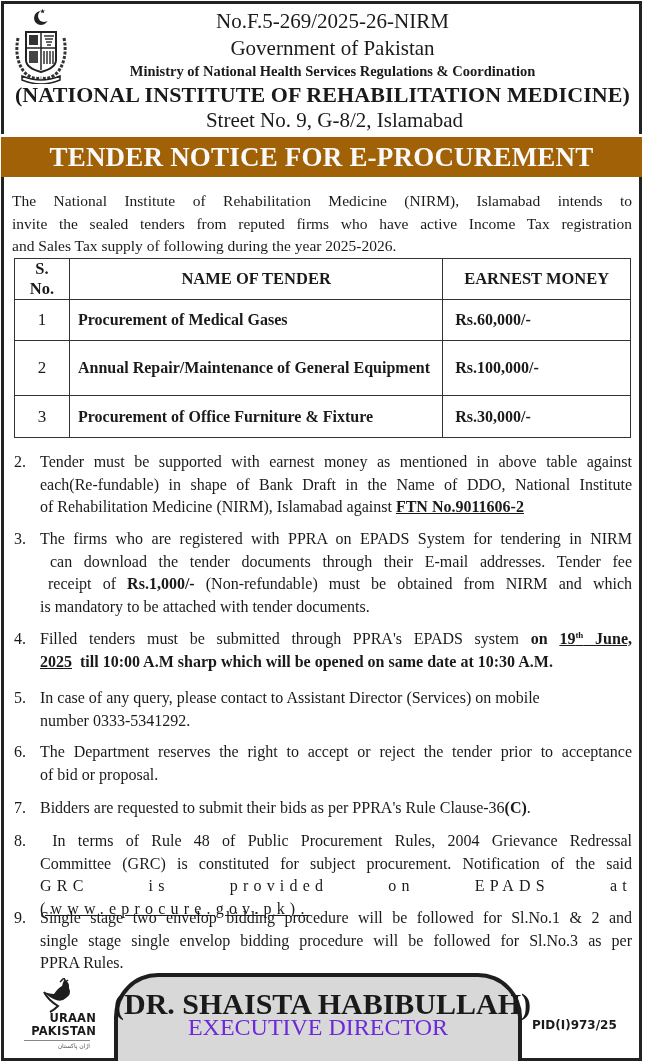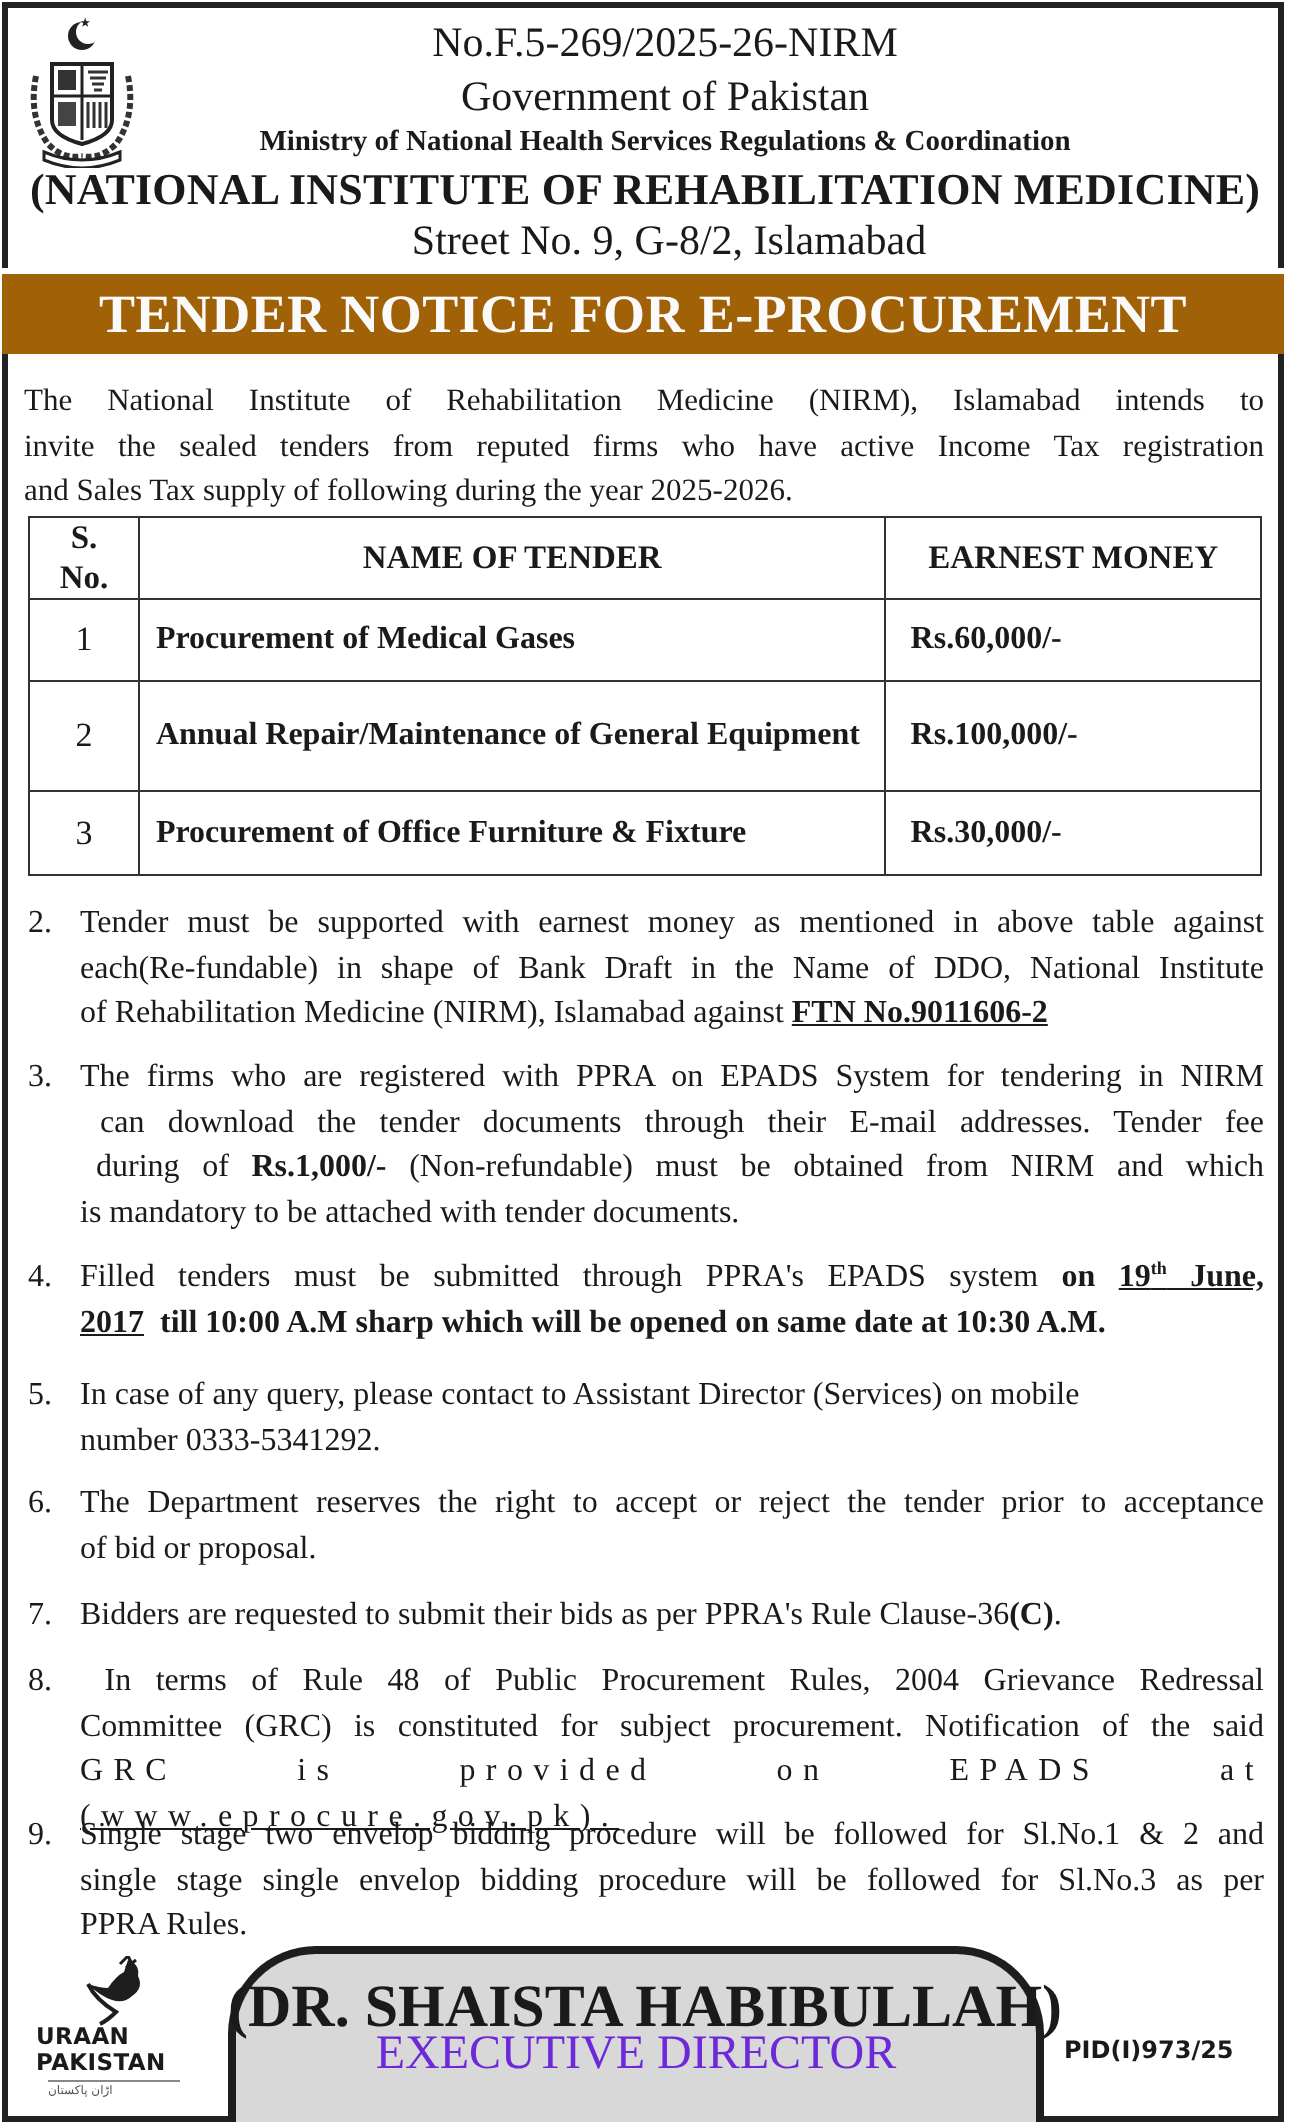--- a/index.html
+++ b/index.html
@@ -38,21 +38,21 @@
   .cond .line { display: block; text-align: justify; text-align-last: justify; }
   .cond .line.last { text-align-last: left; }
   .b { font-weight: bold; }
   .u { text-decoration: underline; }
   .spaced { letter-spacing: 5.2px; }
   sup { font-size: 9px; vertical-align: 6px; line-height: 0; }
   
   .sign-shape { position: absolute; left: 114px; top: 973px; width: 408px; height: 88px; background: #d8d8d8; border: 4px solid #1e1e1e; border-bottom: none; border-radius: 44px 44px 0 0; box-sizing: border-box; }
   .sign-name { position: absolute; left: 114px; top: 987px; width: 408px; text-align: center; font-size: 30px; font-weight: bold; white-space: nowrap; }
   .sign-title { position: absolute; left: 114px; top: 1014px; width: 408px; text-align: center; font-size: 24px; white-space: nowrap; color: #6d28d9; }
-  .uraan { position: absolute; left: 18px; top: 978px; width: 78px; height: 80px; text-align: left; }
+  .uraan { position: absolute; left: 18px; top: 978px; width: 78px; height: 80px; text-align: right; }
   .uraan .w1, .uraan .w2 { font-family: "DejaVu Sans", sans-serif; font-weight: bold; font-size: 11.5px; line-height: 13px; display: block; letter-spacing: 0.2px; }
   .uraan .w1 { margin-top: 34px; }
   .uraan .urdu { font-family: "DejaVu Sans", sans-serif; font-size: 6px; color: #555; border-top: 1px solid #888; margin: 2px 6px 0; display: block; padding-top: 1px; }
   .pid { position: absolute; left: 532px; top: 1018px; font-family: "DejaVu Sans", sans-serif; font-weight: bold; font-size: 12px; }
 </style>
 </head>
 <body>
 
 <div class="page">
 
@@ -128,30 +128,30 @@
       <span class="line">each(Re-fundable) in shape of Bank Draft in the Name of DDO, National Institute</span>
       <span class="line last"><span>of Rehabilitation Medicine (NIRM), Islamabad against </span><span class="b u">FTN No.9011606-2</span></span>
     </span>
   </div>
 
   <div class="cond" style="top:528px;">
     <span class="num">3.</span>
     <span class="txt">
       <span class="line">The firms who are registered with PPRA on EPADS System for tendering in NIRM</span>
       <span class="line" style="padding-left:10px;">can download the tender documents through their E-mail addresses. Tender fee</span>
-      <span class="line" style="padding-left:8px;"><span>during of </span><span class="b">Rs.1,000/-</span><span> (Non-refundable) must be obtained from NIRM and which</span></span>
+      <span class="line" style="padding-left:8px;"><span>receipt of </span><span class="b">Rs.1,000/-</span><span> (Non-refundable) must be obtained from NIRM and which</span></span>
       <span class="line last">is mandatory to be attached with tender documents.</span>
     </span>
   </div>
 
   <div class="cond" style="top:628px;">
     <span class="num">4.</span>
     <span class="txt">
       <span class="line"><span>Filled tenders must be submitted through PPRA's EPADS system </span><span class="b">on </span><span class="b u"><span>19</span><sup>th</sup><span> June,</span></span></span>
-      <span class="line last b"><span class="u">2017</span><span style="white-space:pre;">  till 10:00 A.M sharp which will be opened on same date at 10:30 A.M.</span></span>
+      <span class="line last b"><span class="u">2025</span><span style="white-space:pre;">  till 10:00 A.M sharp which will be opened on same date at 10:30 A.M.</span></span>
     </span>
   </div>
 
   <div class="cond" style="top:687px;">
     <span class="num">5.</span>
     <span class="txt">
       <span class="line last">In case of any query, please contact to Assistant Director (Services) on mobile</span>
       <span class="line last">number 0333-5341292.</span>
     </span>
   </div>

